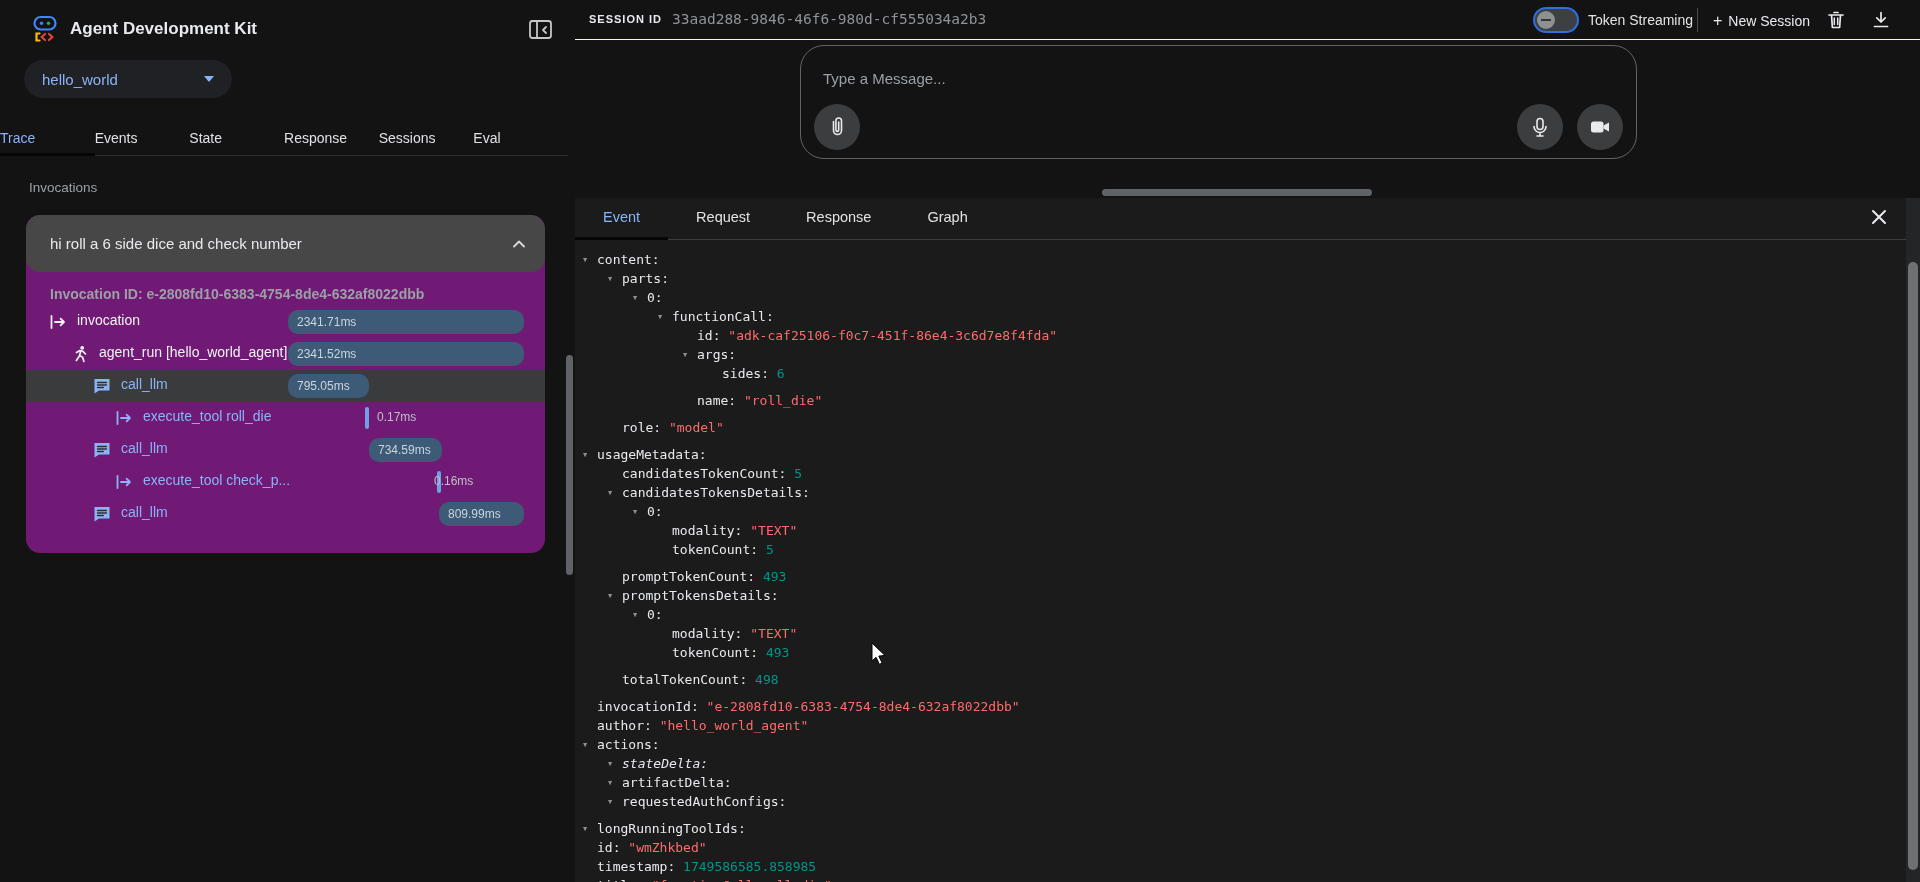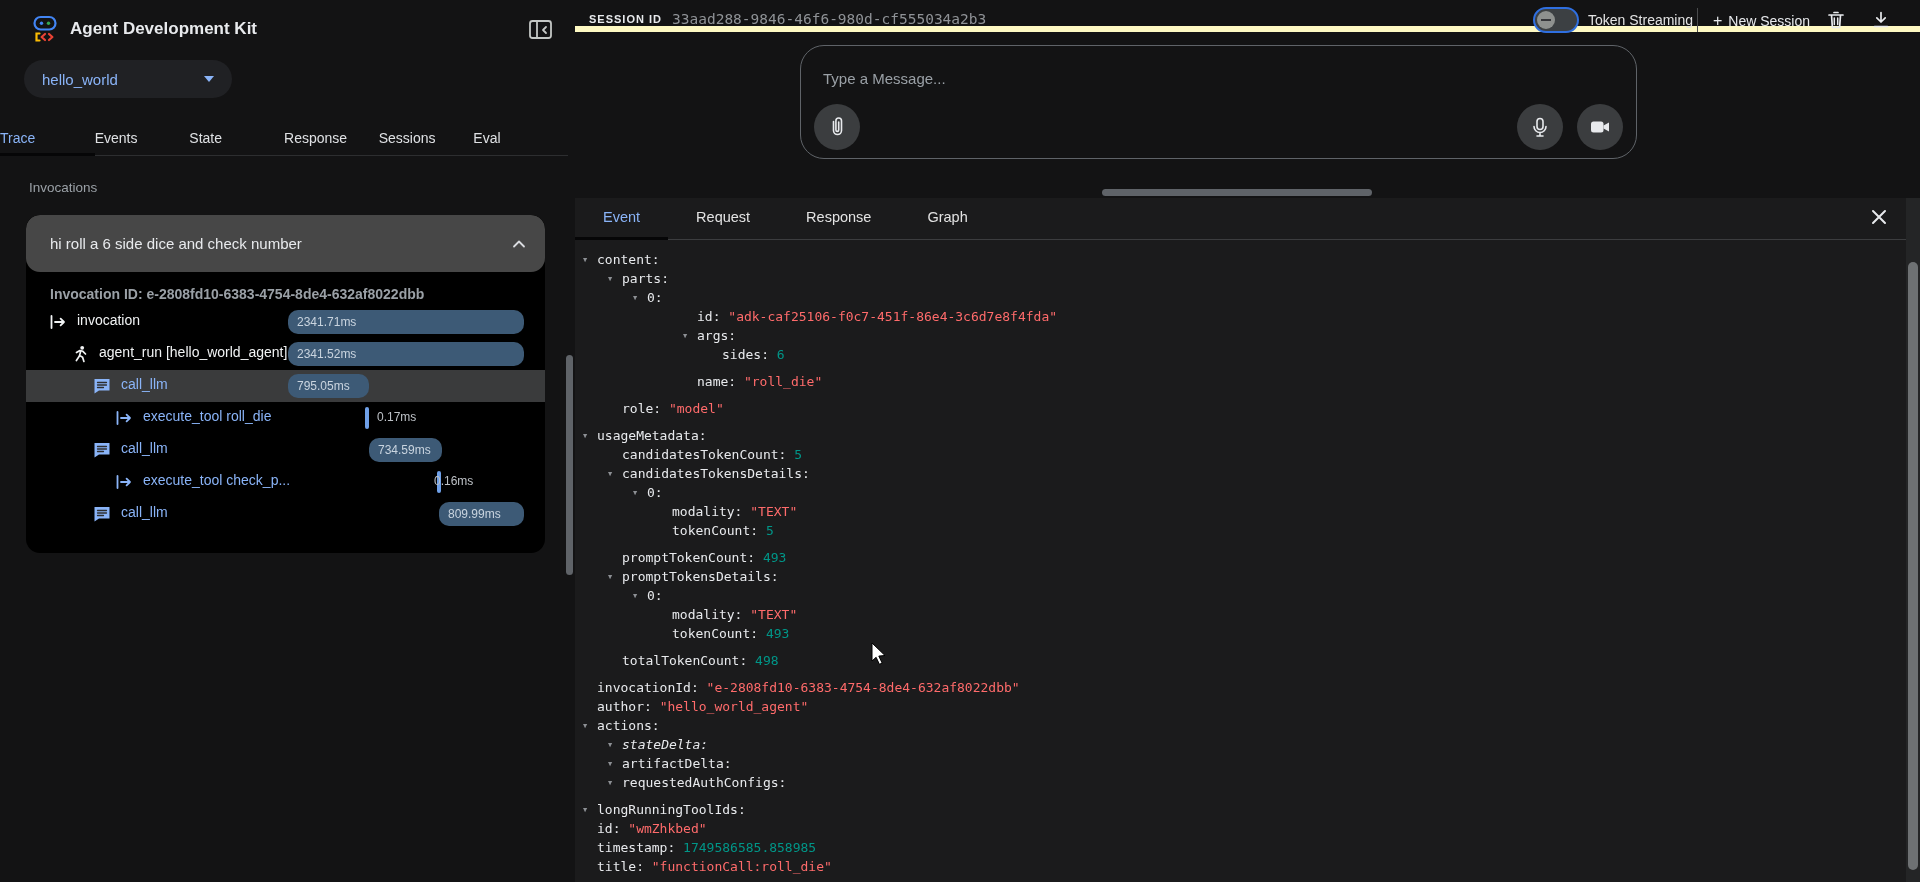--- a/index.html
+++ b/index.html
@@ -18,43 +18,43 @@
   #agent-select .caret { width:0; height:0; border-left:5px solid transparent; border-right:5px solid transparent;
                   border-top:6px solid #8ab4f8; }
   #sb-tabs { position:absolute; left:0; top:125px; width:568px; height:31px; display:flex;
              border-bottom:1px solid #2d2e30; }
   .sb-tab { flex:1; text-align:left; font-size:14px; color:#dfe1e4; cursor:pointer; position:relative;
             line-height:26px; }
   .sb-tab.active { color:#8ab4f8; }
   .sb-tab.active::after { content:""; position:absolute; left:0; right:0; bottom:-1px; height:3px; background:#060607; }
   #invocations-label { position:absolute; left:29px; top:180px; font-size:13.5px; color:#9aa0a6; }
 
-  #trace-card { position:absolute; left:26px; top:215px; width:519px; height:338px; background:#000000;
+  #trace-card { position:absolute; left:26px; top:215px; width:519px; height:338px; background:#701a75;
                 border-radius:14px; overflow:hidden; }
   #card-header { position:relative; width:100%; height:57px; background:#474747; border-radius:14px;
                  display:flex; align-items:center; padding:0 18px 0 24px; cursor:pointer; }
   #card-header .title { flex:1; font-size:15px; color:#e8eaed; }
   #invocation-id { margin:14px 0 4px 24px; font-size:14px; font-weight:bold; color:#9aa0a6; }
   #trace-rows { position:relative; width:100%; }
   .t-row { position:relative; width:100%; height:32px; }
   .t-row.hl { background:#3a3b3c; }
   .t-icon { position:absolute; top:7px; width:18px; height:18px; }
   .t-label { position:absolute; top:6px; font-size:14px; font-weight:500; white-space:nowrap; }
   .t-label.white { color:#f1f3f4; }
   .t-label.blue  { color:#8ab4f8; }
   .t-bar { position:absolute; top:4px; height:24px; background:#3d5a76; border-radius:10px;
            color:#c9d4df; font-size:12px; line-height:24px; padding-left:9px; white-space:nowrap; overflow:hidden; }
   .t-tick { position:absolute; top:5px; width:4px; height:22px; background:#6fa0e8; border-radius:2px; }
   .t-ticklbl { position:absolute; top:8px; font-size:12px; color:#bdc1c6; }
 
   #sb-scroll { position:absolute; left:566px; top:355px; width:7px; height:220px; background:#5f6368; border-radius:4px; }
 
   
-  #topbar { position:absolute; left:575px; top:0; width:1345px; height:32px; background:#131314;
-            border-bottom:6px solid #fef9c3; }
+  #topbar { position:absolute; left:575px; top:0; width:1345px; height:40px; background:#131314;
+            border-bottom:1px solid #fef9c3; }
   #session-label { position:absolute; left:14px; top:13px; font-size:11px; font-weight:bold;
                    letter-spacing:1px; color:#e8eaed; }
   #session-id { position:absolute; left:97px; top:11px; font-size:14.5px; color:#8f9296;
                 font-family:"DejaVu Sans Mono", monospace; }
   #toggle { position:absolute; left:958px; top:7px; width:46px; height:26px; border:2px solid #2f6fe0;
             border-radius:14px; background:#3c4043; cursor:pointer; }
   #toggle .knob { position:absolute; left:2px; top:2px; width:18px; height:18px; border-radius:50%;
             background:#8e918f; }
   #toggle .knob::after { content:""; position:absolute; left:4px; top:8px; width:10px; height:2px; background:#35363a; }
   #token-streaming { position:absolute; left:1013px; top:12px; font-size:14px; color:#e3e3e3; }
@@ -287,20 +287,21 @@
     </div>
   <div id="close-btn">
     <svg width="28" height="28" viewBox="0 0 28 28" fill="none">
       <path d="M8 8l12 12M20 8L8 20" stroke="#e8eaed" stroke-width="2" stroke-linecap="round"></path>
     </svg>
   </div>
   <div id="json-view">
       <div class="j-line" style="padding-left: 0px;"><span class="j-arrow">▼</span><span class="j-key">content:</span></div>
       <div class="j-line" style="padding-left: 25px;"><span class="j-arrow">▼</span><span class="j-key">parts:</span></div>
       <div class="j-line" style="padding-left: 50px;"><span class="j-arrow">▼</span><span class="j-key">0:</span></div>
+      <div class="j-line" style="padding-left: 75px;"><span class="j-arrow">▼</span><span class="j-key">functionCall:</span></div>
       <div class="j-line" style="padding-left: 114px;"><span class="j-key">id:</span> <span class="j-str">"adk-caf25106-f0c7-451f-86e4-3c6d7e8f4fda"</span></div>
       <div class="j-line" style="padding-left: 100px;"><span class="j-arrow">▼</span><span class="j-key">args:</span></div>
       <div class="j-line" style="padding-left: 139px;"><span class="j-key">sides:</span> <span class="j-num">6</span></div>
       <div class="j-line gap" style="padding-left: 114px;"><span class="j-key">name:</span> <span class="j-str">"roll_die"</span></div>
       <div class="j-line gap" style="padding-left: 39px;"><span class="j-key">role:</span> <span class="j-str">"model"</span></div>
       <div class="j-line gap" style="padding-left: 0px;"><span class="j-arrow">▼</span><span class="j-key">usageMetadata:</span></div>
       <div class="j-line" style="padding-left: 39px;"><span class="j-key">candidatesTokenCount:</span> <span class="j-num">5</span></div>
       <div class="j-line" style="padding-left: 25px;"><span class="j-arrow">▼</span><span class="j-key">candidatesTokensDetails:</span></div>
       <div class="j-line" style="padding-left: 50px;"><span class="j-arrow">▼</span><span class="j-key">0:</span></div>
       <div class="j-line" style="padding-left: 89px;"><span class="j-key">modality:</span> <span class="j-str">"TEXT"</span></div>

